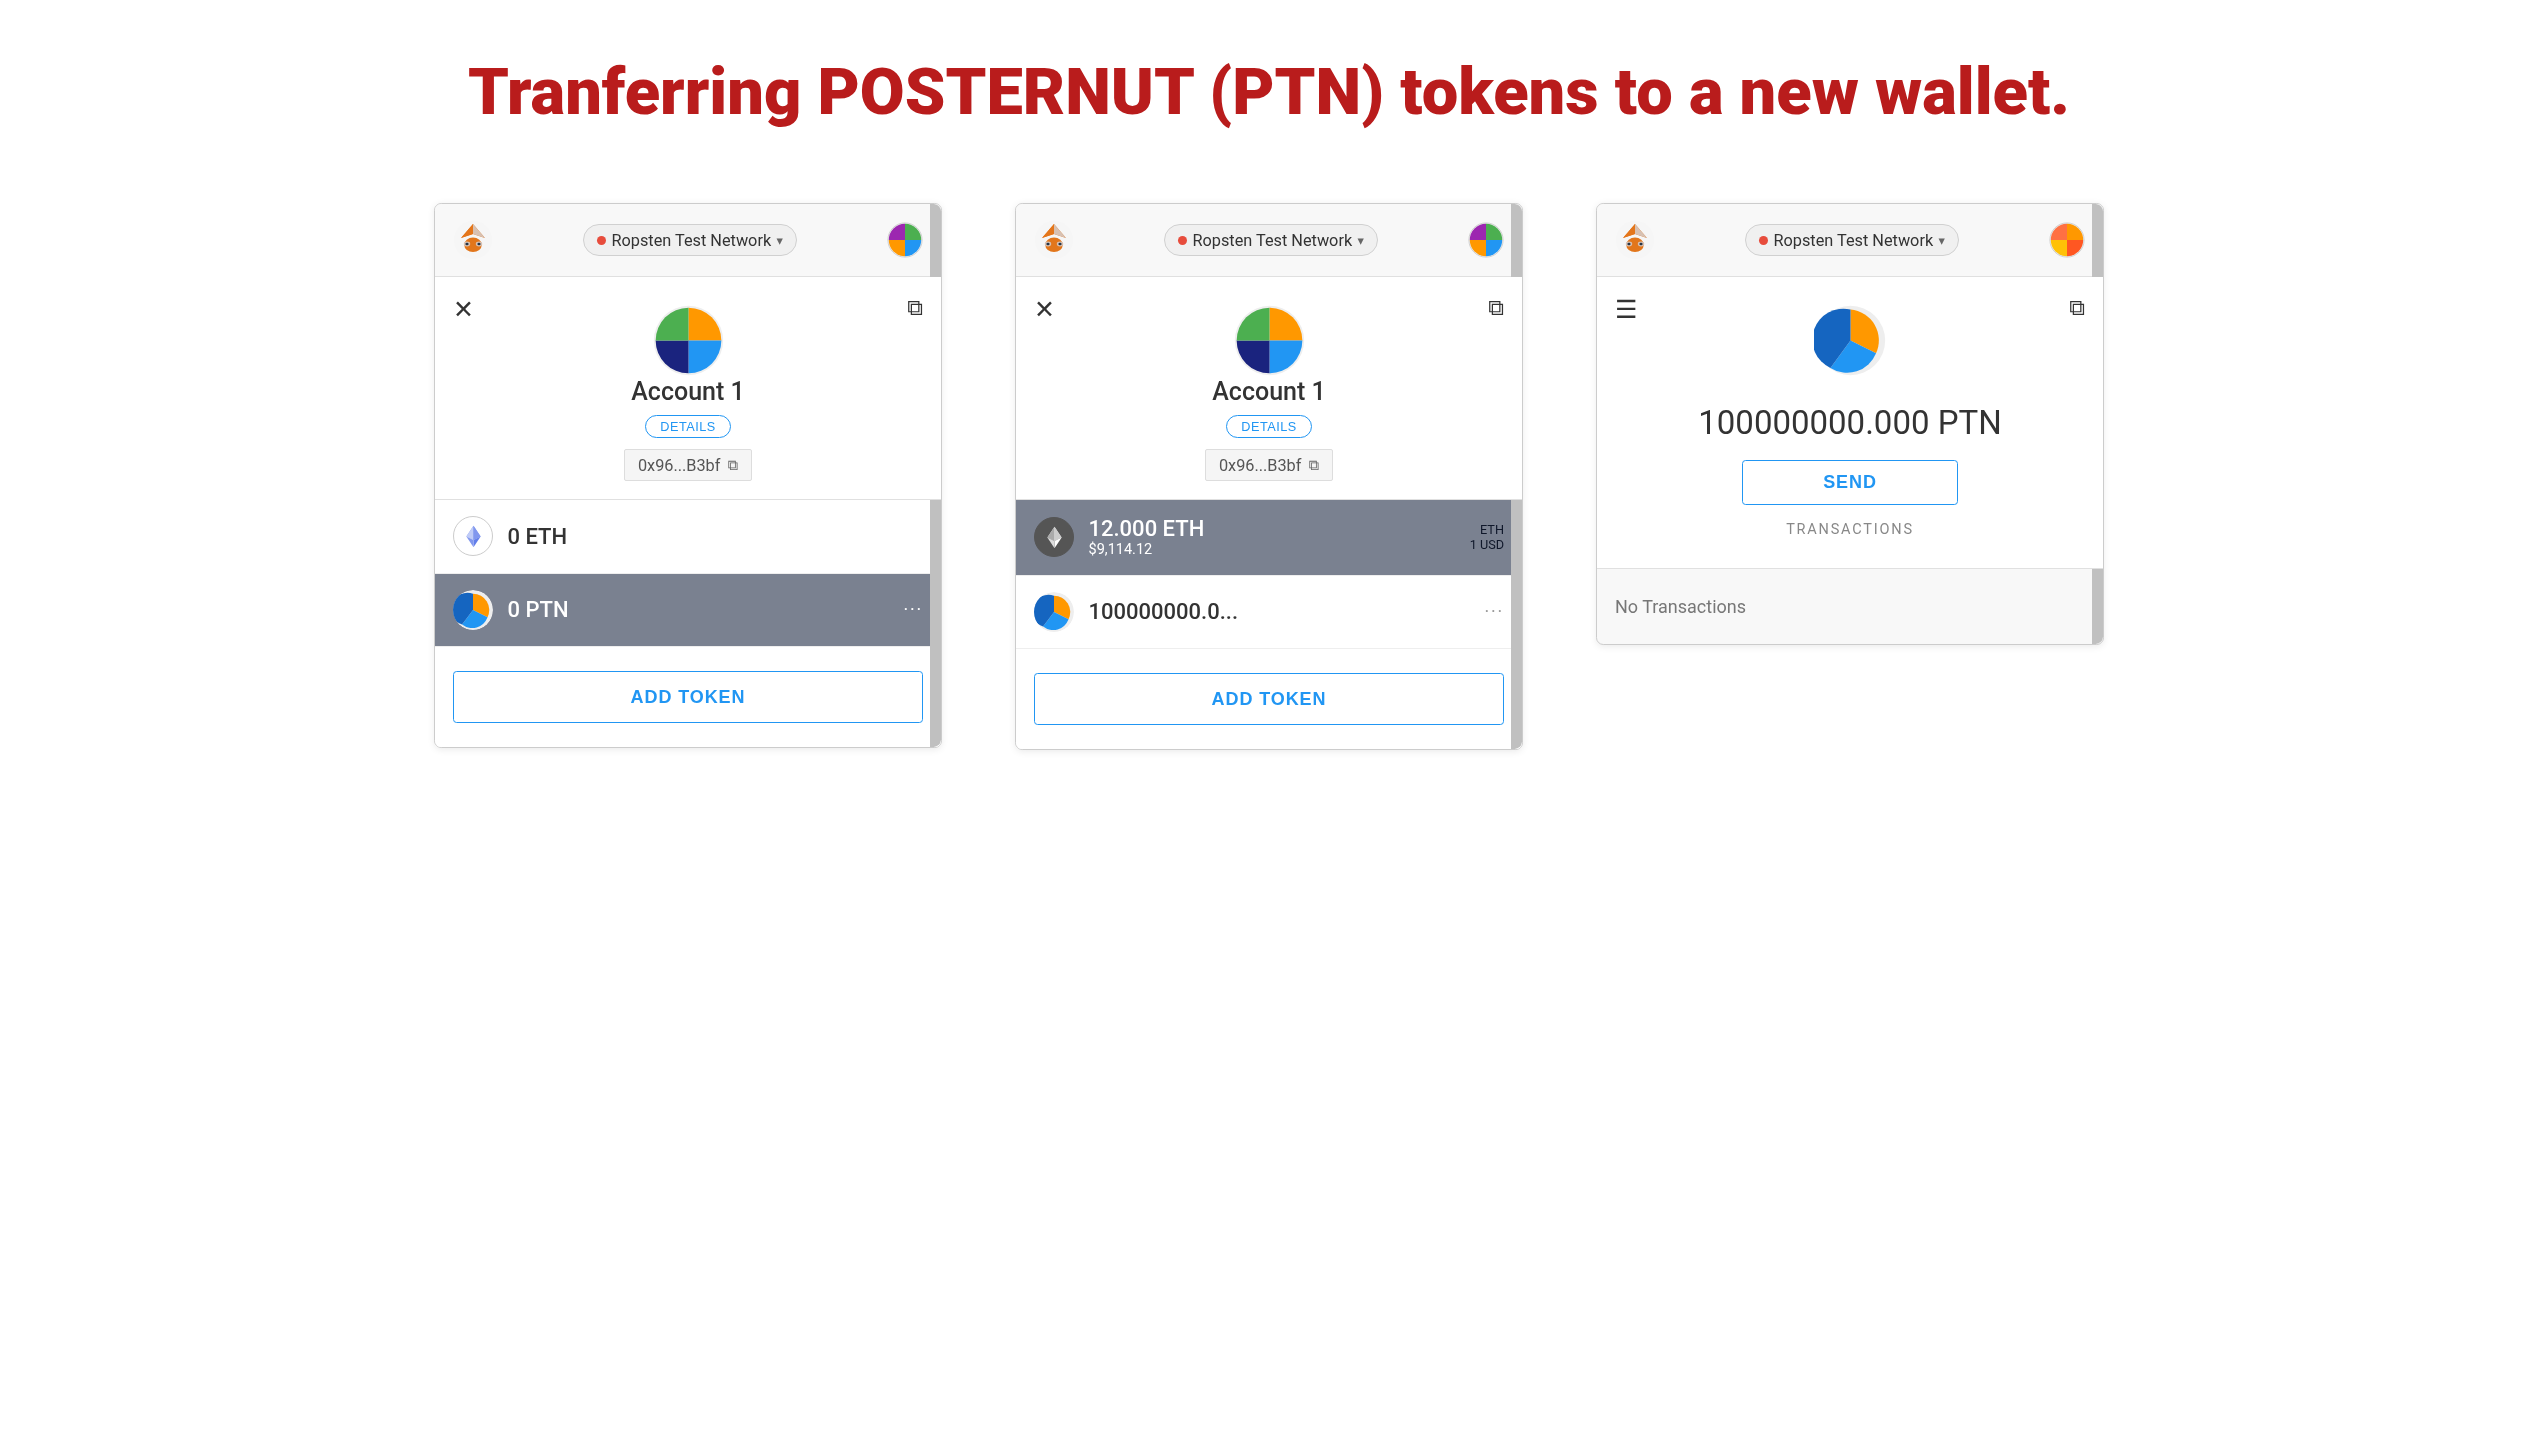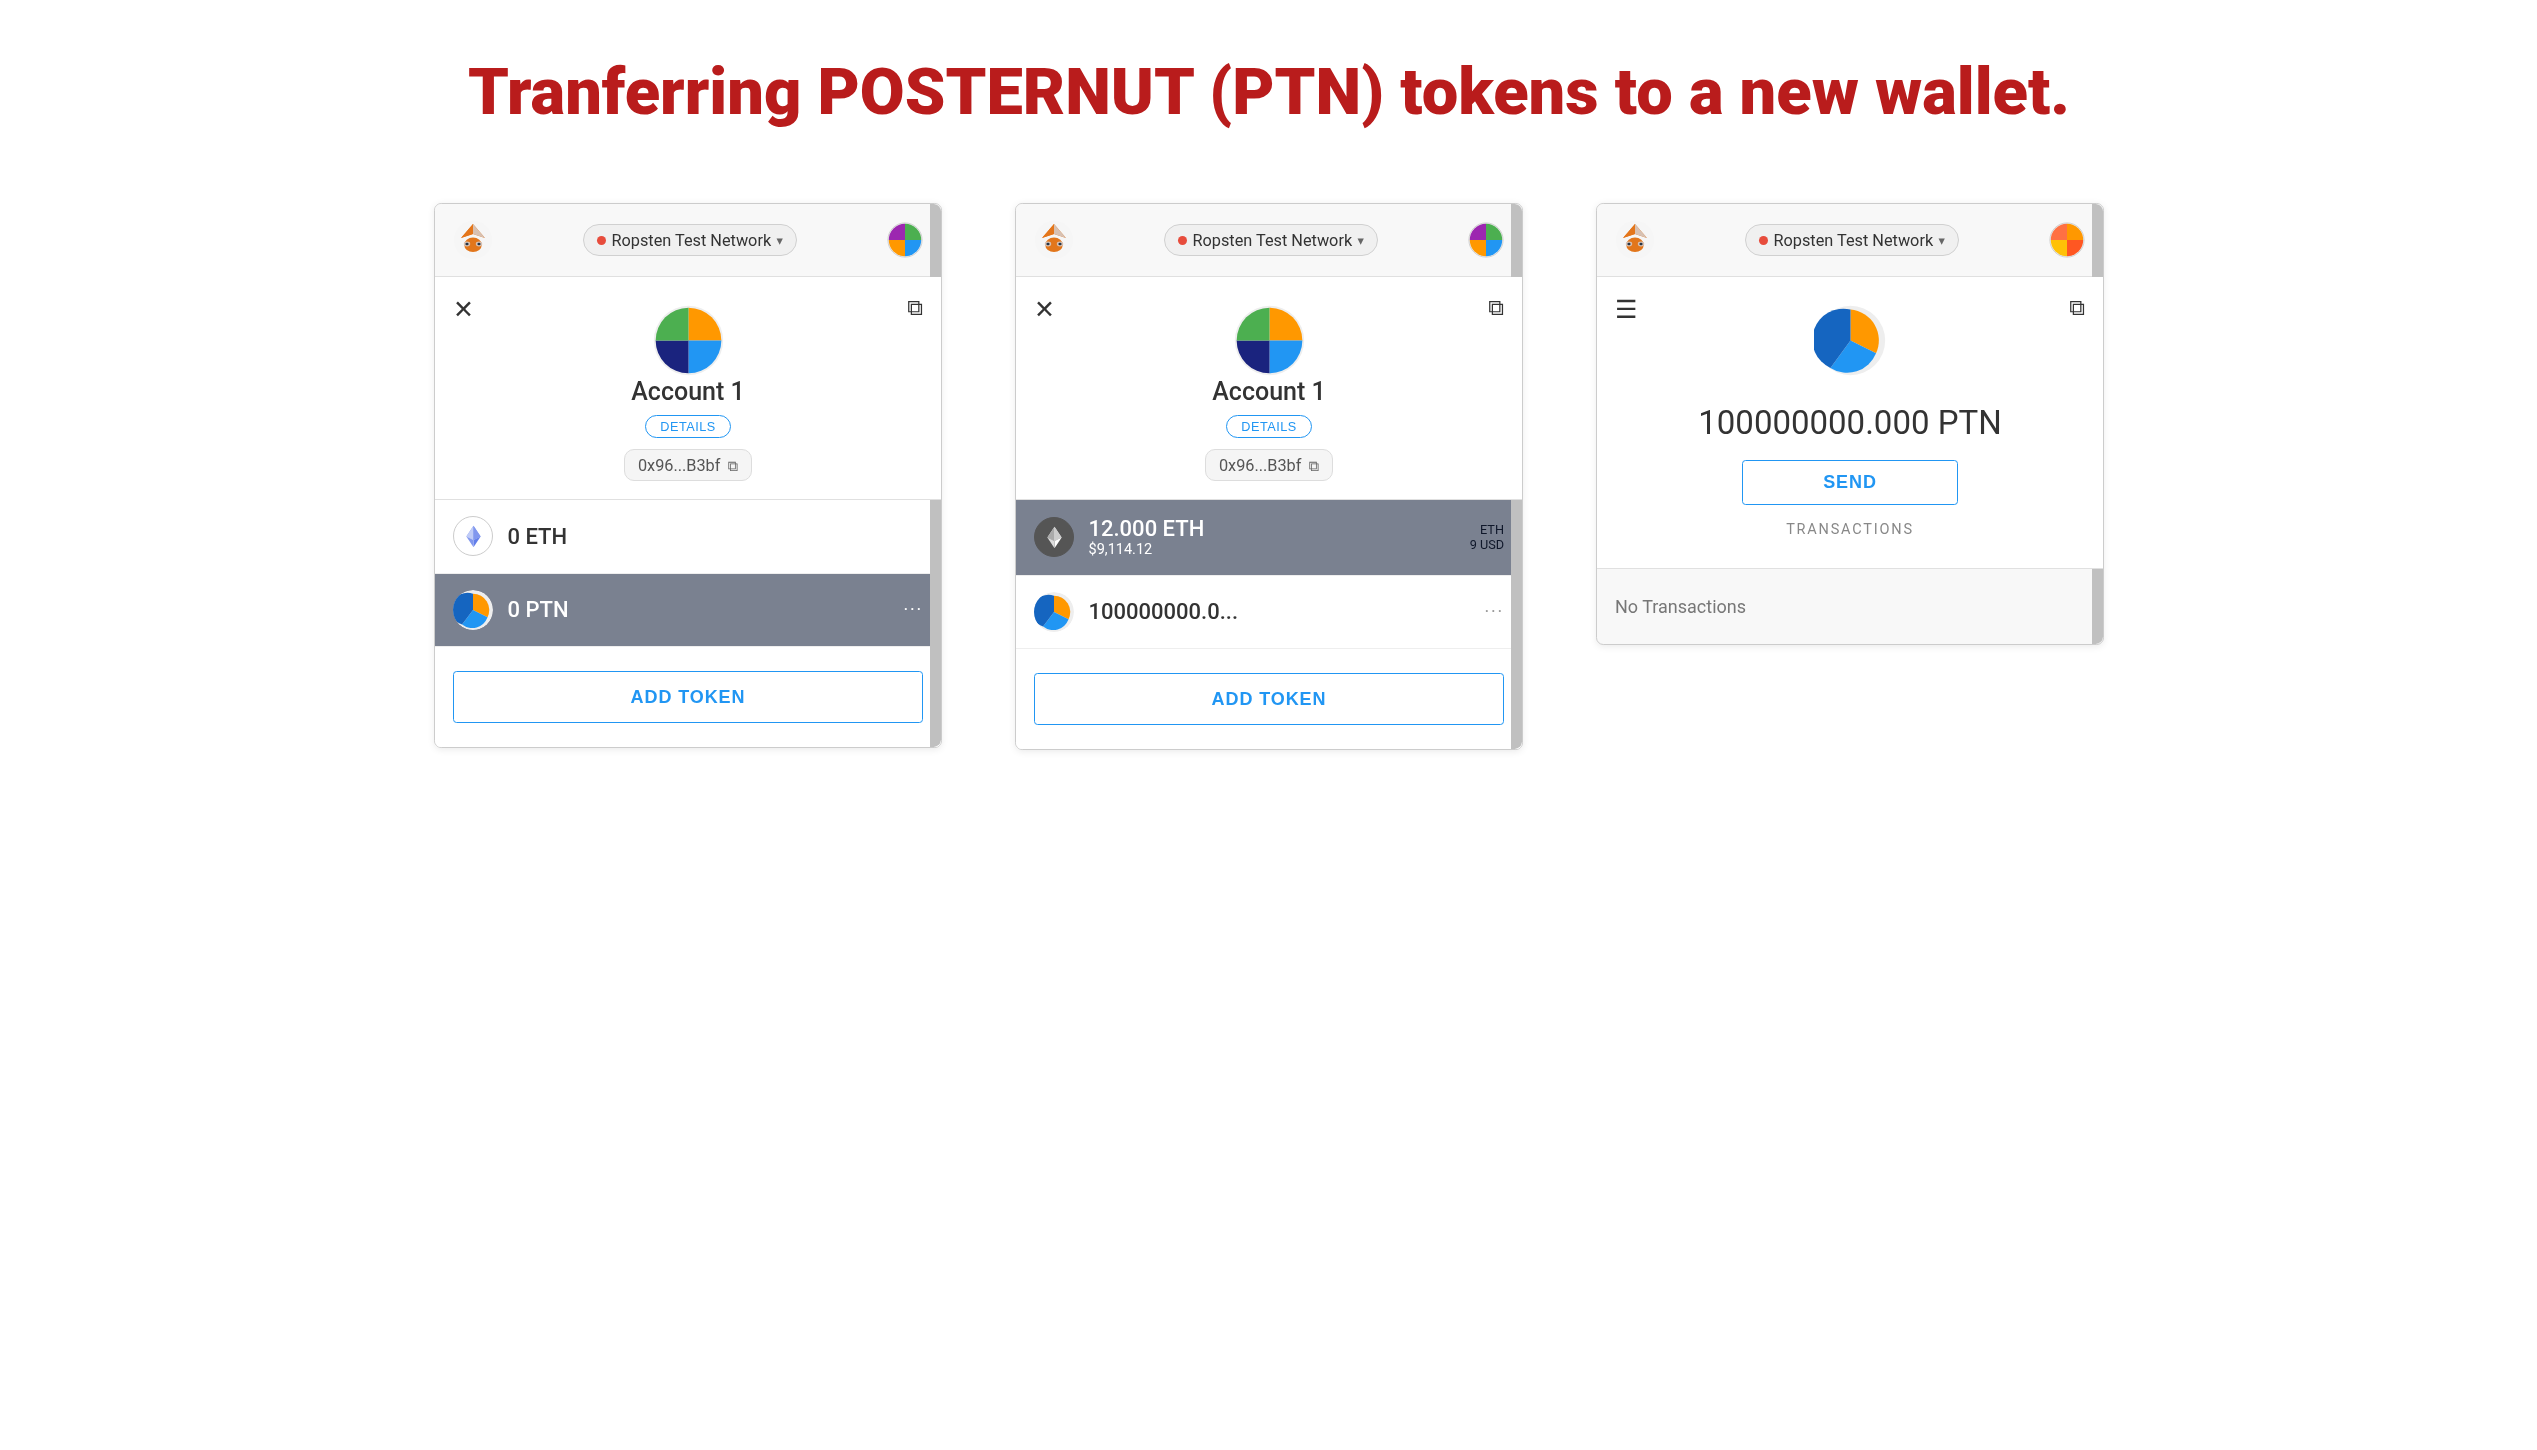--- a/index.html
+++ b/index.html
@@ -144,25 +144,25 @@
       font-size: 12.7px;
       color: #2196F3;
       background: transparent;
       cursor: pointer;
       margin-bottom: 11px;
       letter-spacing: 0.5px;
     }
 
     .address-row {
       display: flex;
-      align-items: flex-end;
+      align-items: center;
       gap: 7.3px;
       background: #f5f5f5;
       border: 0.9px solid #ddd;
-      border-radius: 10px;
+      border-radius: 2px;
       padding: 5.4px 12.7px;
       font-size: 16.3px;
       color: #555;
     }
 
     .copy-icon {
       font-size: 14.5px;
       color: #666;
       cursor: pointer;
     }
@@ -485,21 +485,21 @@
             <polygon points="14,2 14,18 6,14" fill="#aaaaaa"></polygon>
             <polygon points="14,2 22,14 14,18" fill="#cccccc"></polygon>
           </svg>
         </div>
         <div class="token-info">
           <div class="token-amount">12.000 ETH</div>
           <div class="token-value">$9,114.12</div>
         </div>
         <div class="token-right">
           <div>ETH</div>
-          <div>9 USD</div>
+          <div>1 USD</div>
         </div>
       </div>
 
       <div class="token-item">
         <div class="token-icon">
           <svg width="40" height="40" viewBox="0 0 44 44">
             <circle cx="22" cy="22" r="22" fill="#eee"></circle>
             <path d="M22,22 L22,4 A18,18 0 0,1 38,30 Z" fill="#FF9800"></path>
             <path d="M22,22 L38,30 A18,18 0 0,1 10,38 Z" fill="#2196F3"></path>
             <path d="M22,22 L10,38 A18,18 0 0,1 22,4 Z" fill="#1565C0"></path>

